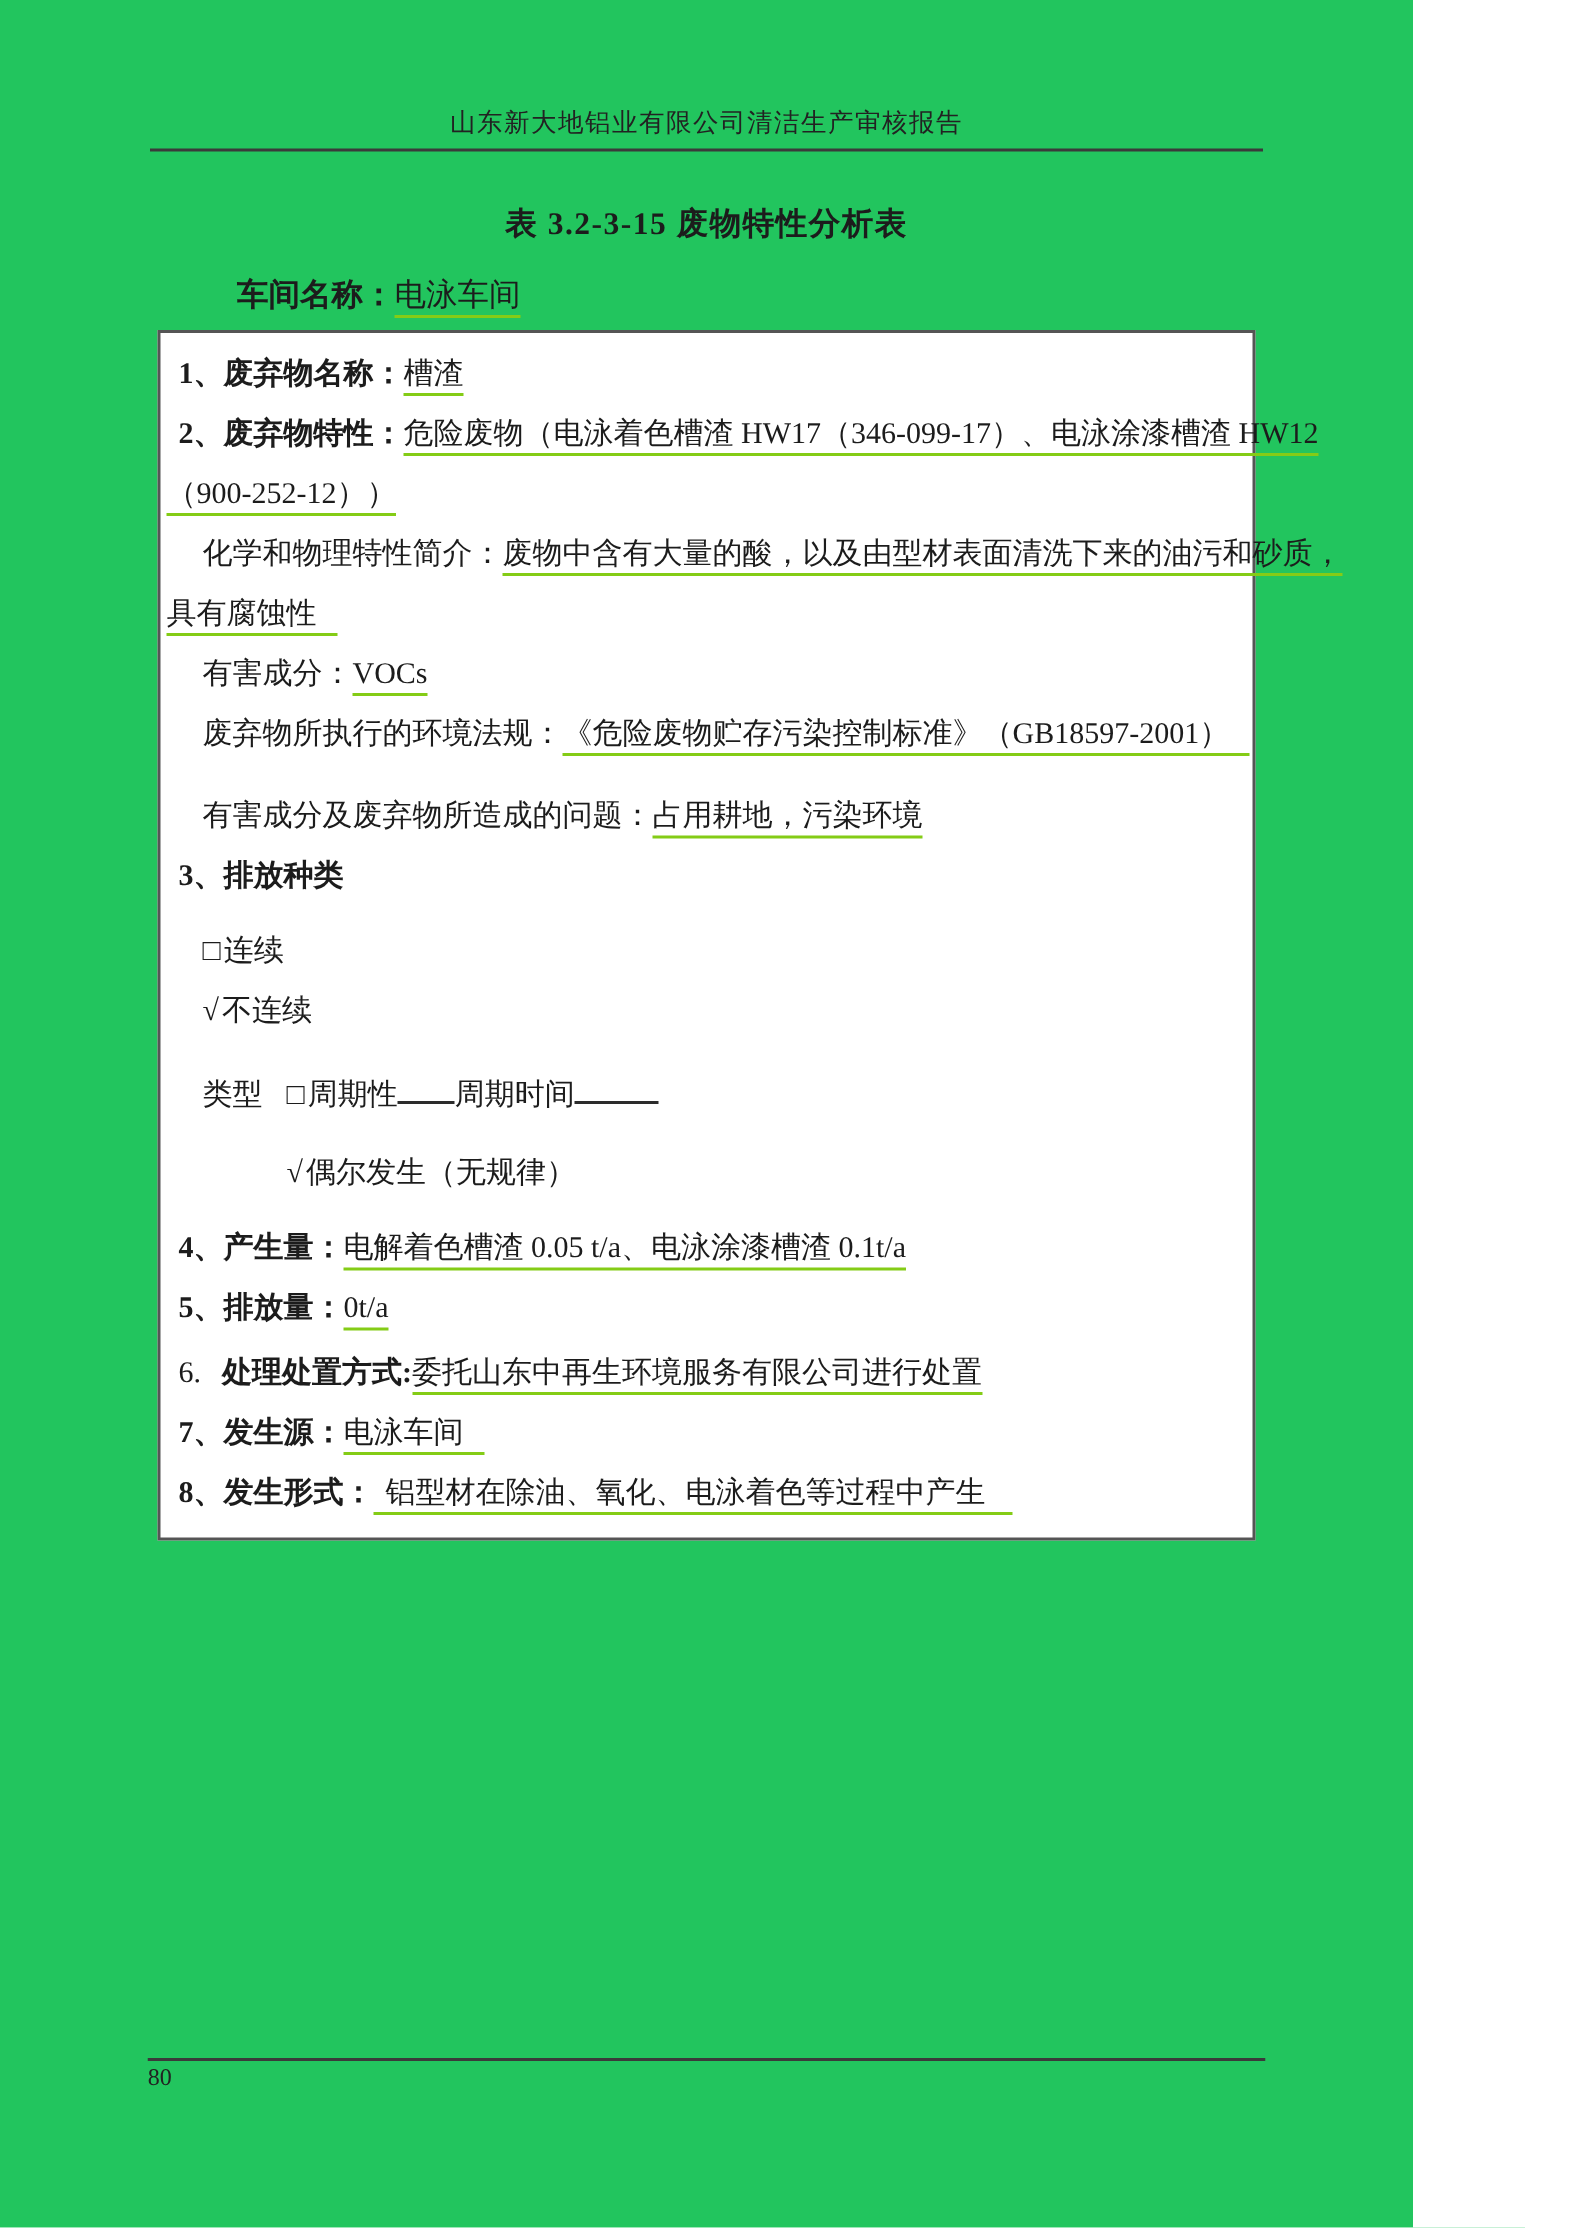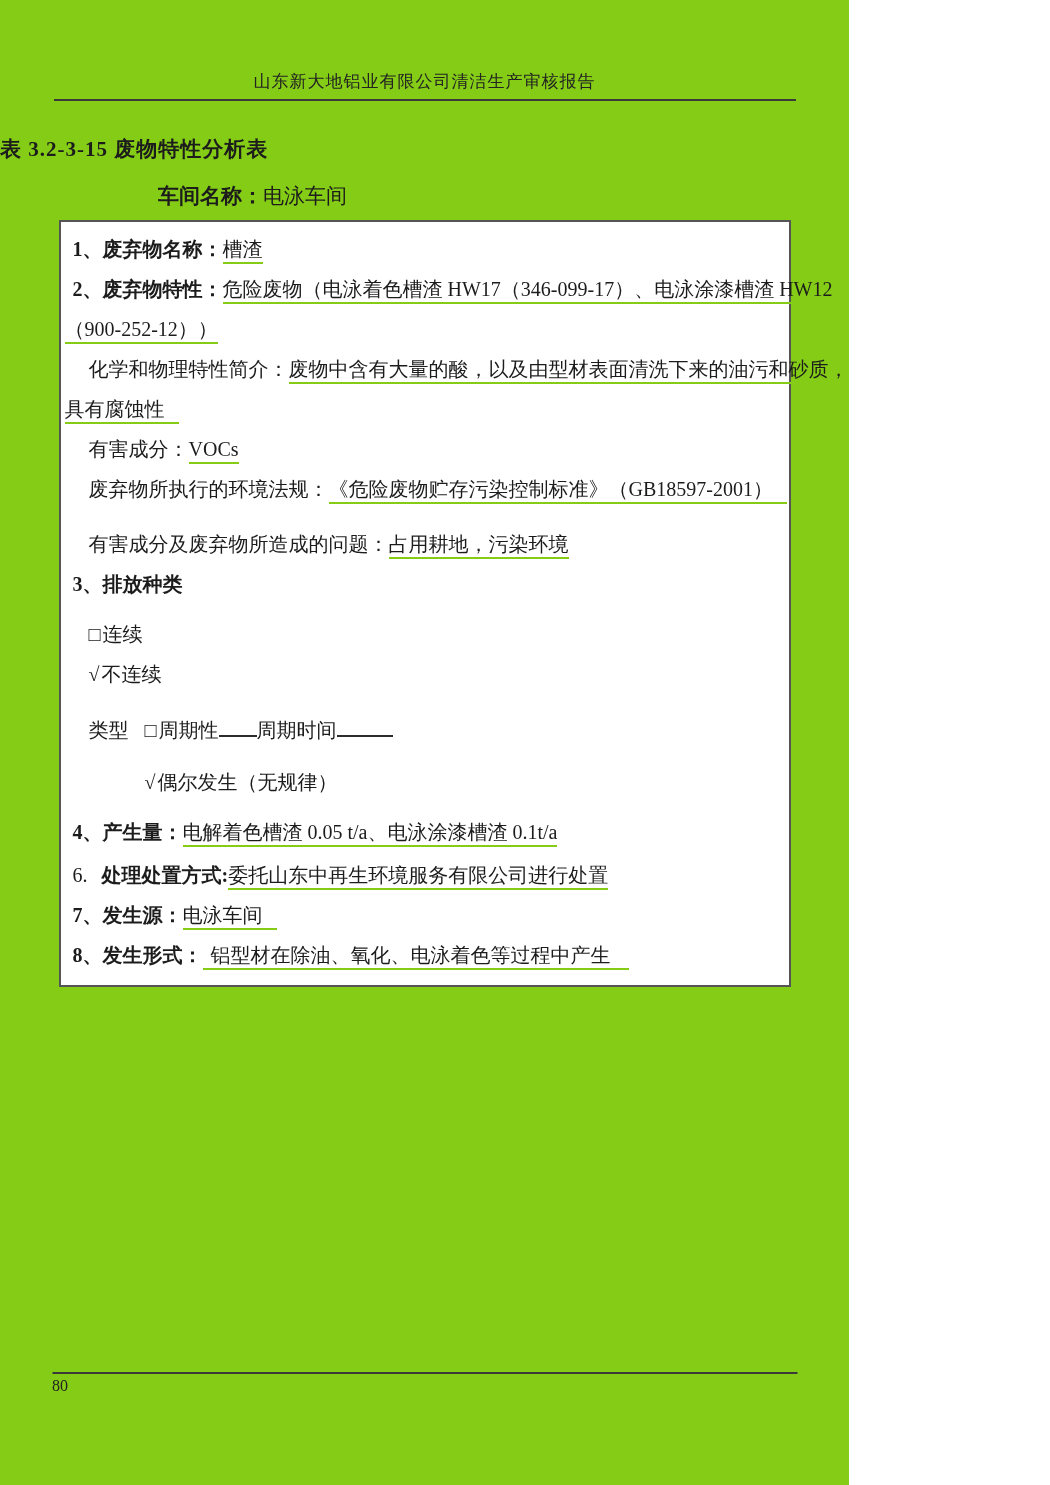--- a/index.html
+++ b/index.html
@@ -2,28 +2,28 @@
 <html><head>
 <meta charset="utf-8">
 <style>
   * { margin:0; padding:0; box-sizing:border-box; }
   html,body { background:#ffffff; }
   body {
     width:1050px; height:1485px;
     font-family:"Liberation Serif","DejaVu Serif",serif;
     color:#1c1c1c;
   }
-  .page { position:relative; width:849px; height:1485px; background:#84cc16; overflow:hidden; }
+  .page { position:relative; width:942px; height:1485px; background:#22c55e; overflow:hidden; }
 
   
   .header-text { padding-top:70px; text-align:center; font-size:17px; letter-spacing:1px; color:#222; }
   .header-rule { width:742px; margin:6px auto 0; border-bottom:2px solid #3a3a3a; }
 
   
-  .doc-title { margin-top:34px; font-size:21px; font-weight:bold; letter-spacing:1px;font-family:Liberation Serif, serif; }
+  .doc-title { margin-top:34px; text-align:center; font-size:21px; font-weight:bold; letter-spacing:1px;font-family:Liberation Serif, serif; }
 
   
   .workshop-line { margin:18px 0 0 158px; font-size:21px; height:30px; line-height:30px; }
 
   .b { font-weight:bold; }
   .u { border-bottom:2px solid #84cc16; padding-bottom:2px; }
 
   
   .box {
     width:732px; margin:9px auto 0;
@@ -124,20 +124,23 @@
     </div>
 
     <div class="line sub3 gap12">
       <span class="checkbox-glyph">√</span><span>偶尔发生（无规律）</span>
     </div>
 
     <div class="line gap10">
       <span class="b">4、产生量：</span><span class="u">电解着色槽渣 0.05 t/a、电泳涂漆槽渣 0.1t/a</span>
     </div>
 
+    <div class="line">
+      <span class="b">5、排放量：</span><span class="u">0t/a</span>
+    </div>
 
     <div class="line gap3">
       <span class="num6">6.</span><span class="b">处理处置方式:</span><span class="u">委托山东中再生环境服务有限公司进行处置</span>
     </div>
 
     <div class="line">
       <span class="b">7、发生源：</span><span class="u pad-r">电泳车间</span>
     </div>
 
     <div class="line">

